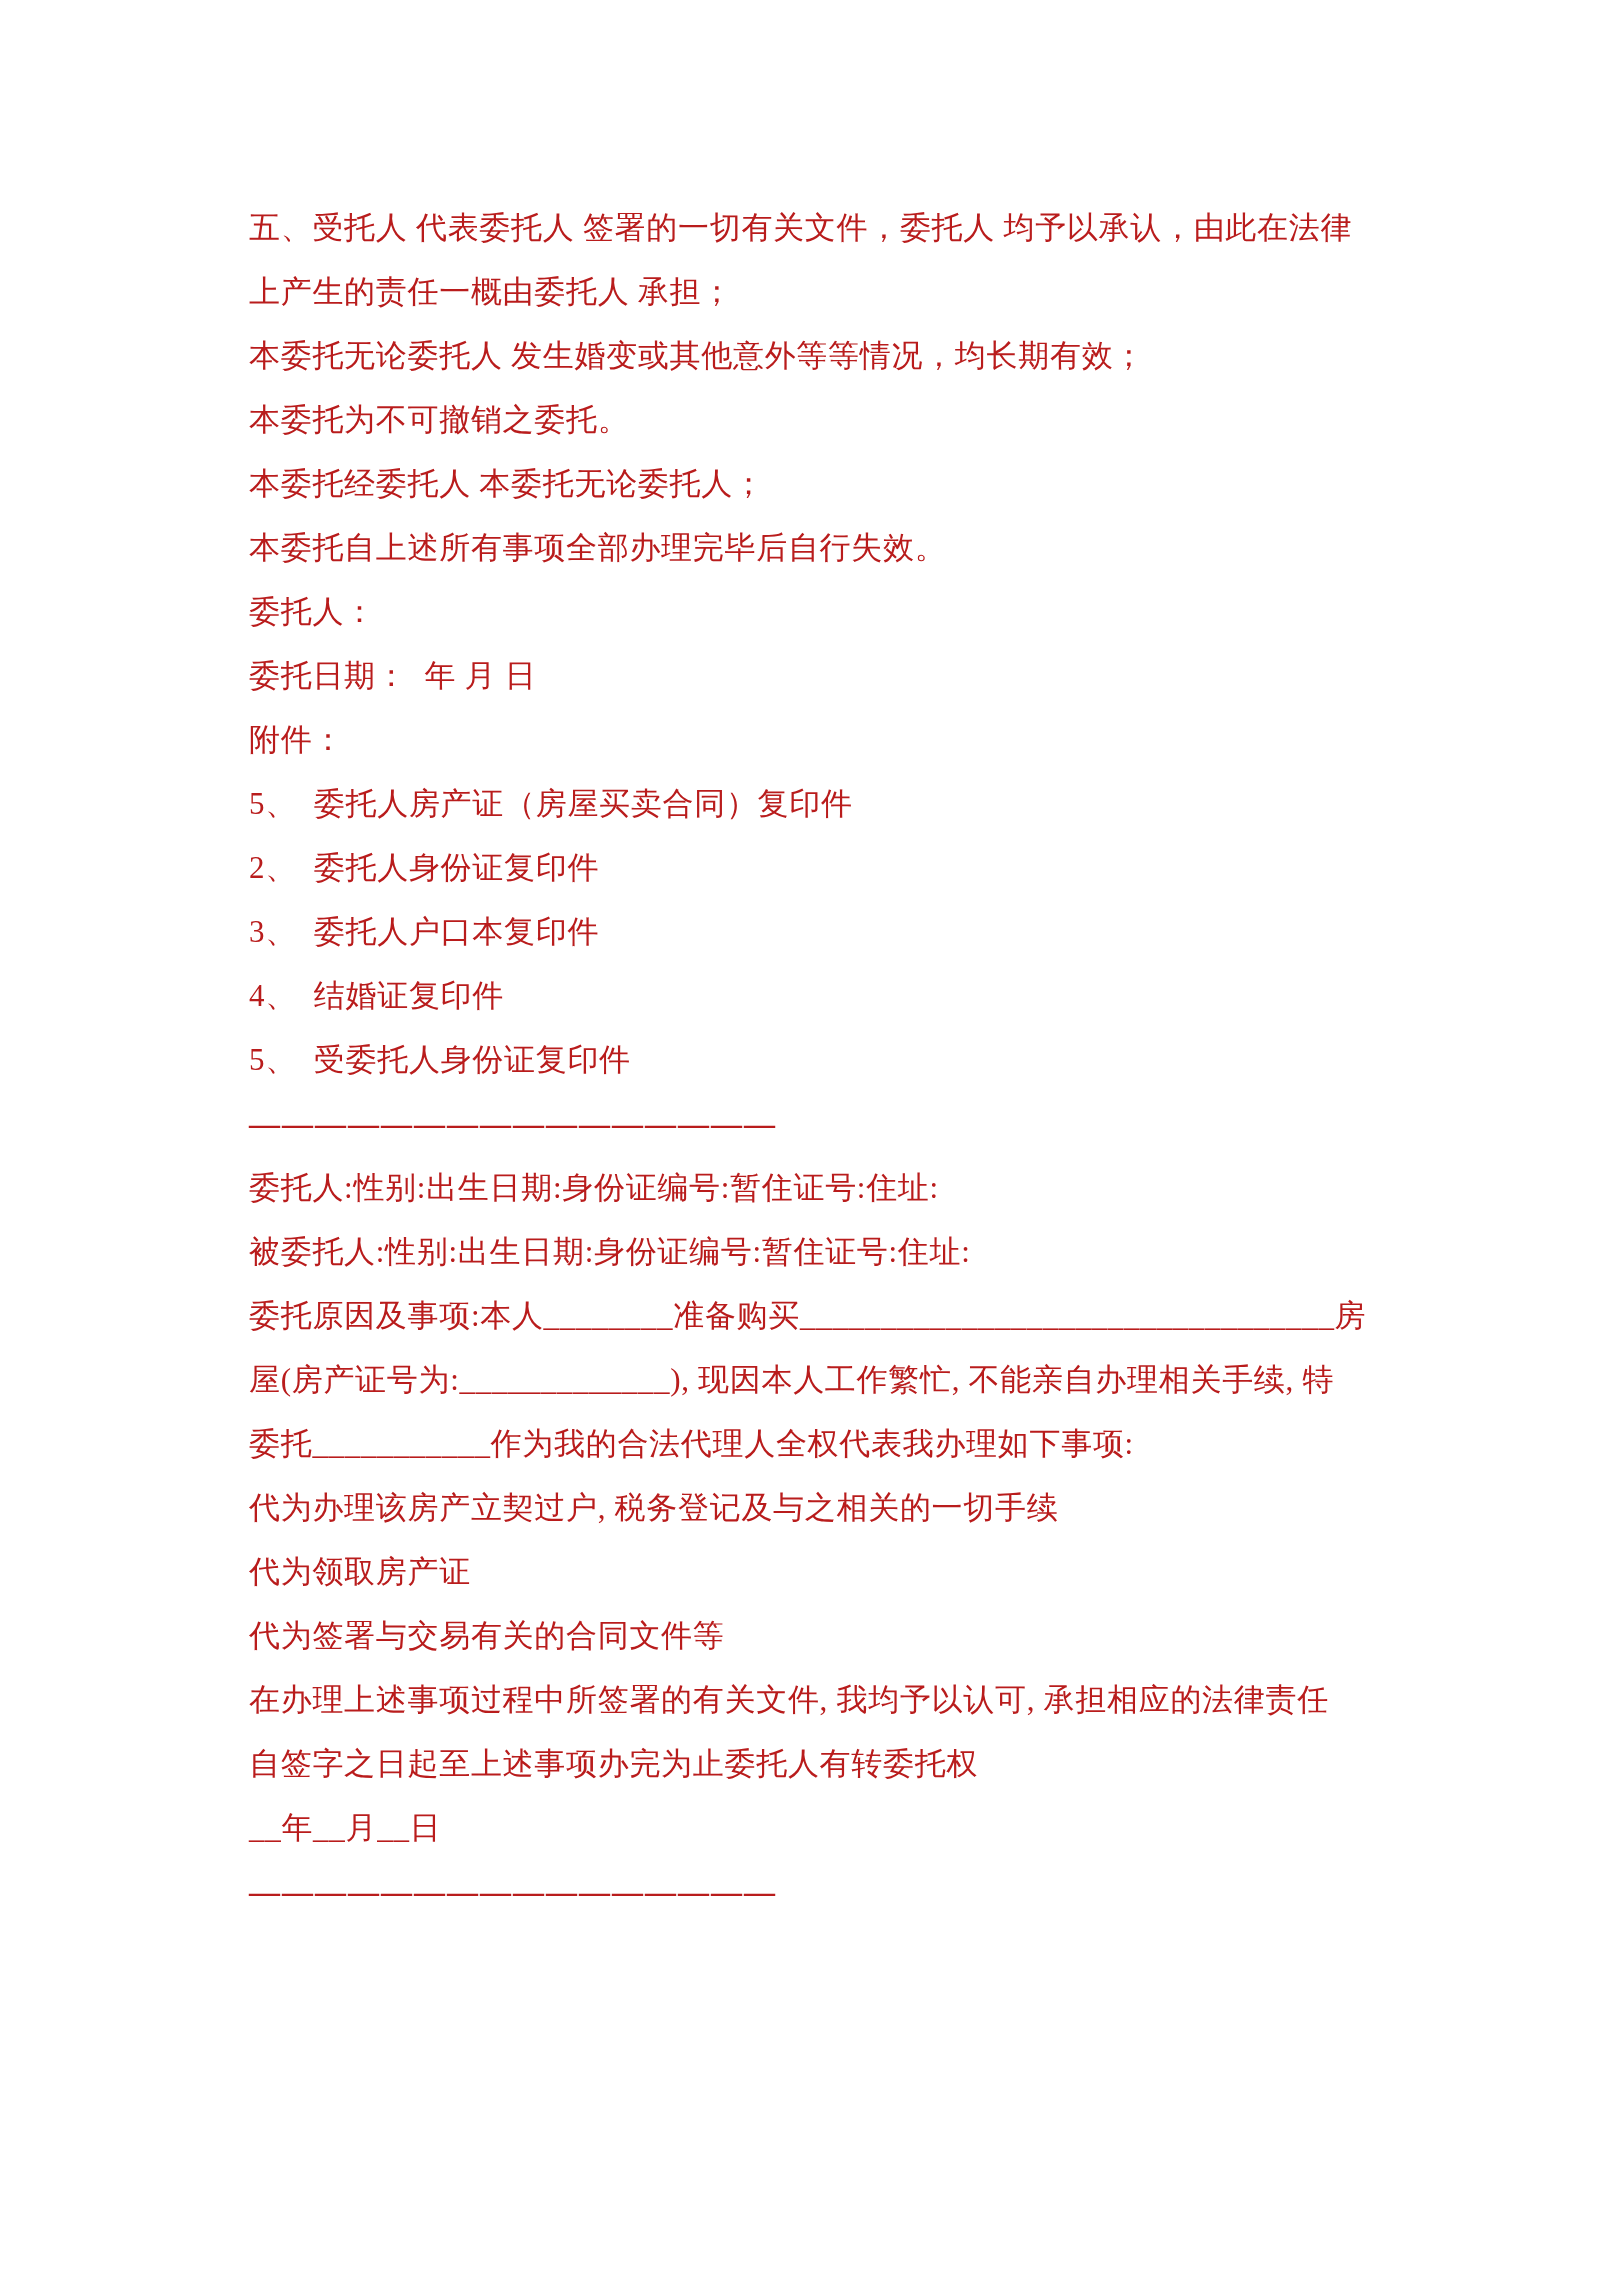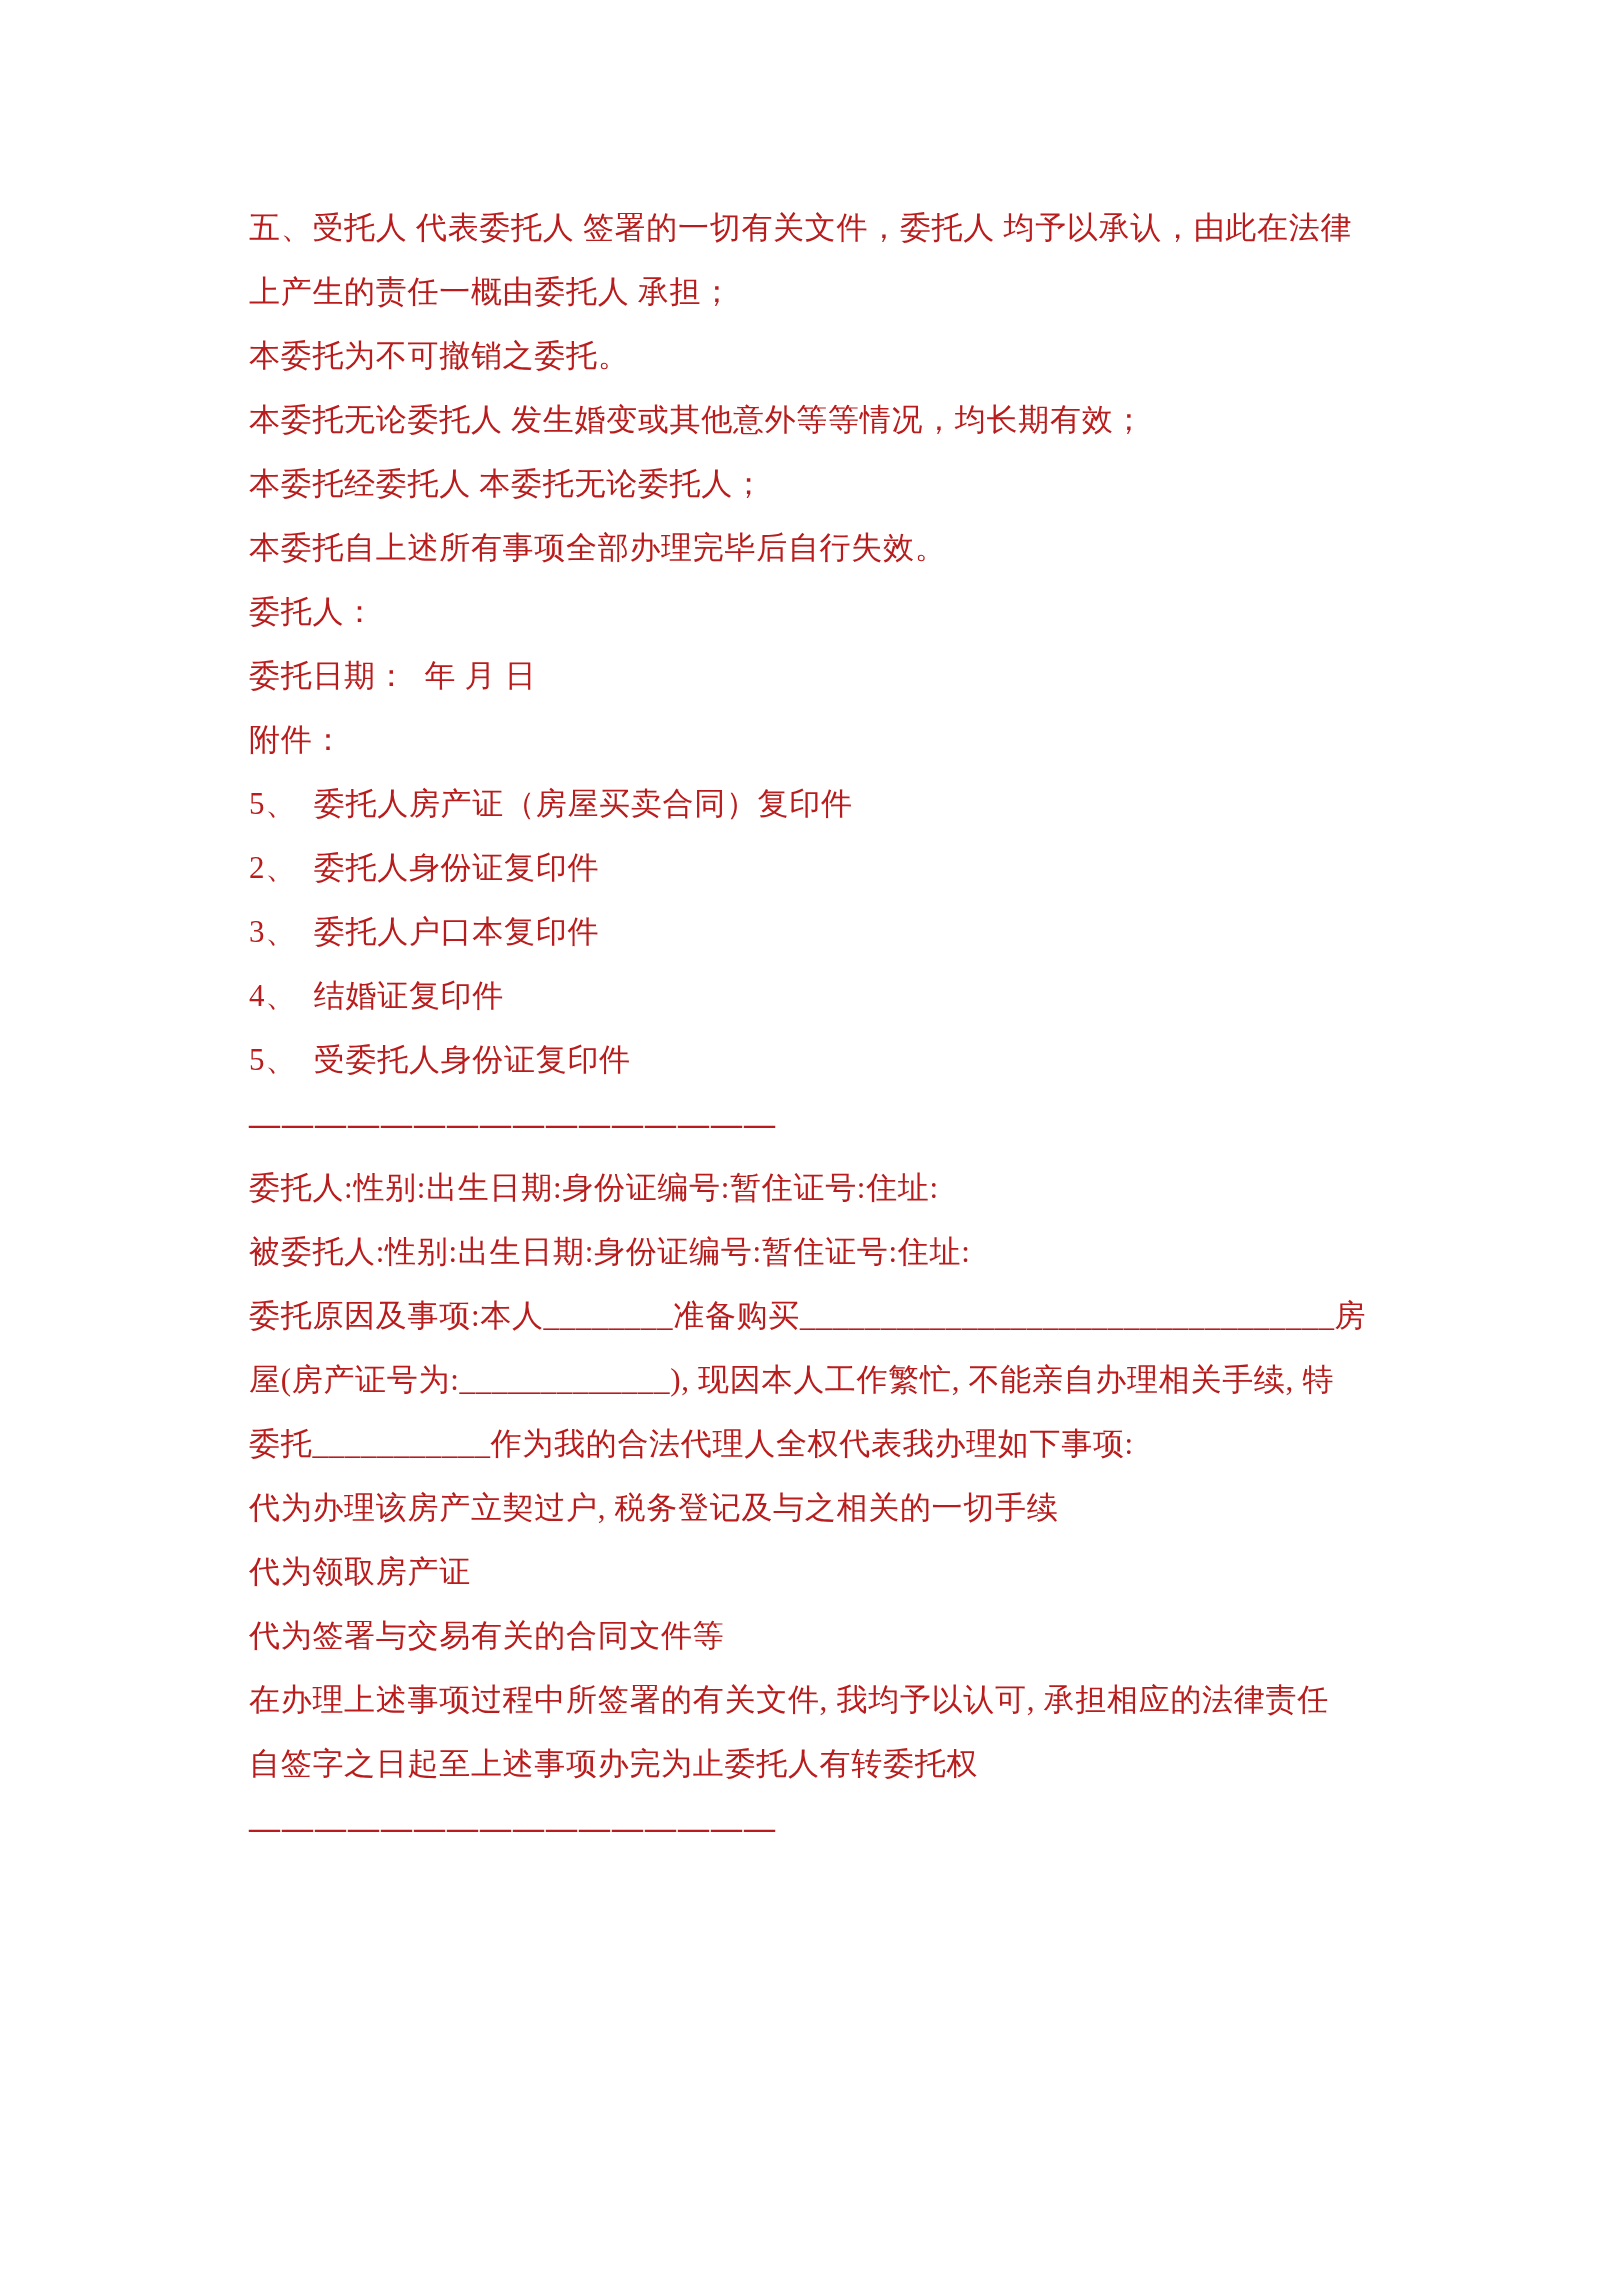--- a/index.html
+++ b/index.html
@@ -43,22 +43,22 @@
   }
 </style>
 </head>
 <body>
 
 <div class="page">
   <div class="doc">
 
   <div class="doc-line">五、受托人 代表委托人 签署的一切有关文件，委托人 均予以承认，由此在法律</div>
       <div class="doc-line">上产生的责任一概由委托人 承担；</div>
+      <div class="doc-line">本委托无论委托人 发生婚变或其他意外等等情况，均长期有效；</div>
       <div class="doc-line">本委托为不可撤销之委托。</div>
-      <div class="doc-line">本委托无论委托人 发生婚变或其他意外等等情况，均长期有效；</div>
       <div class="doc-line">本委托经委托人 本委托无论委托人；</div>
       <div class="doc-line">本委托自上述所有事项全部办理完毕后自行失效。</div>
       <div class="doc-line">委托人：</div>
       <div class="doc-line">委托日期：  年 月 日</div>
       <div class="doc-line">附件：</div>
       <div class="doc-line">5、  委托人房产证（房屋买卖合同）复印件</div>
       <div class="doc-line">2、  委托人身份证复印件</div>
       <div class="doc-line">3、  委托人户口本复印件</div>
       <div class="doc-line">4、  结婚证复印件</div>
       <div class="doc-line">5、  受委托人身份证复印件</div>
@@ -66,16 +66,17 @@
       <div class="doc-line">委托人:性别:出生日期:身份证编号:暂住证号:住址:</div>
       <div class="doc-line">被委托人:性别:出生日期:身份证编号:暂住证号:住址:</div>
       <div class="doc-line">委托原因及事项:本人________准备购买_________________________________房</div>
       <div class="doc-line">屋(房产证号为:_____________), 现因本人工作繁忙, 不能亲自办理相关手续, 特</div>
       <div class="doc-line">委托___________作为我的合法代理人全权代表我办理如下事项:</div>
       <div class="doc-line">代为办理该房产立契过户, 税务登记及与之相关的一切手续</div>
       <div class="doc-line">代为领取房产证</div>
       <div class="doc-line">代为签署与交易有关的合同文件等</div>
       <div class="doc-line">在办理上述事项过程中所签署的有关文件, 我均予以认可, 承担相应的法律责任</div>
       <div class="doc-line">自签字之日起至上述事项办完为止委托人有转委托权</div>
+      <div class="doc-line">__年__月__日</div>
       <div class="doc-line divider">————————————————</div>
     </div>
 </div>
 
 
 </body></html>

